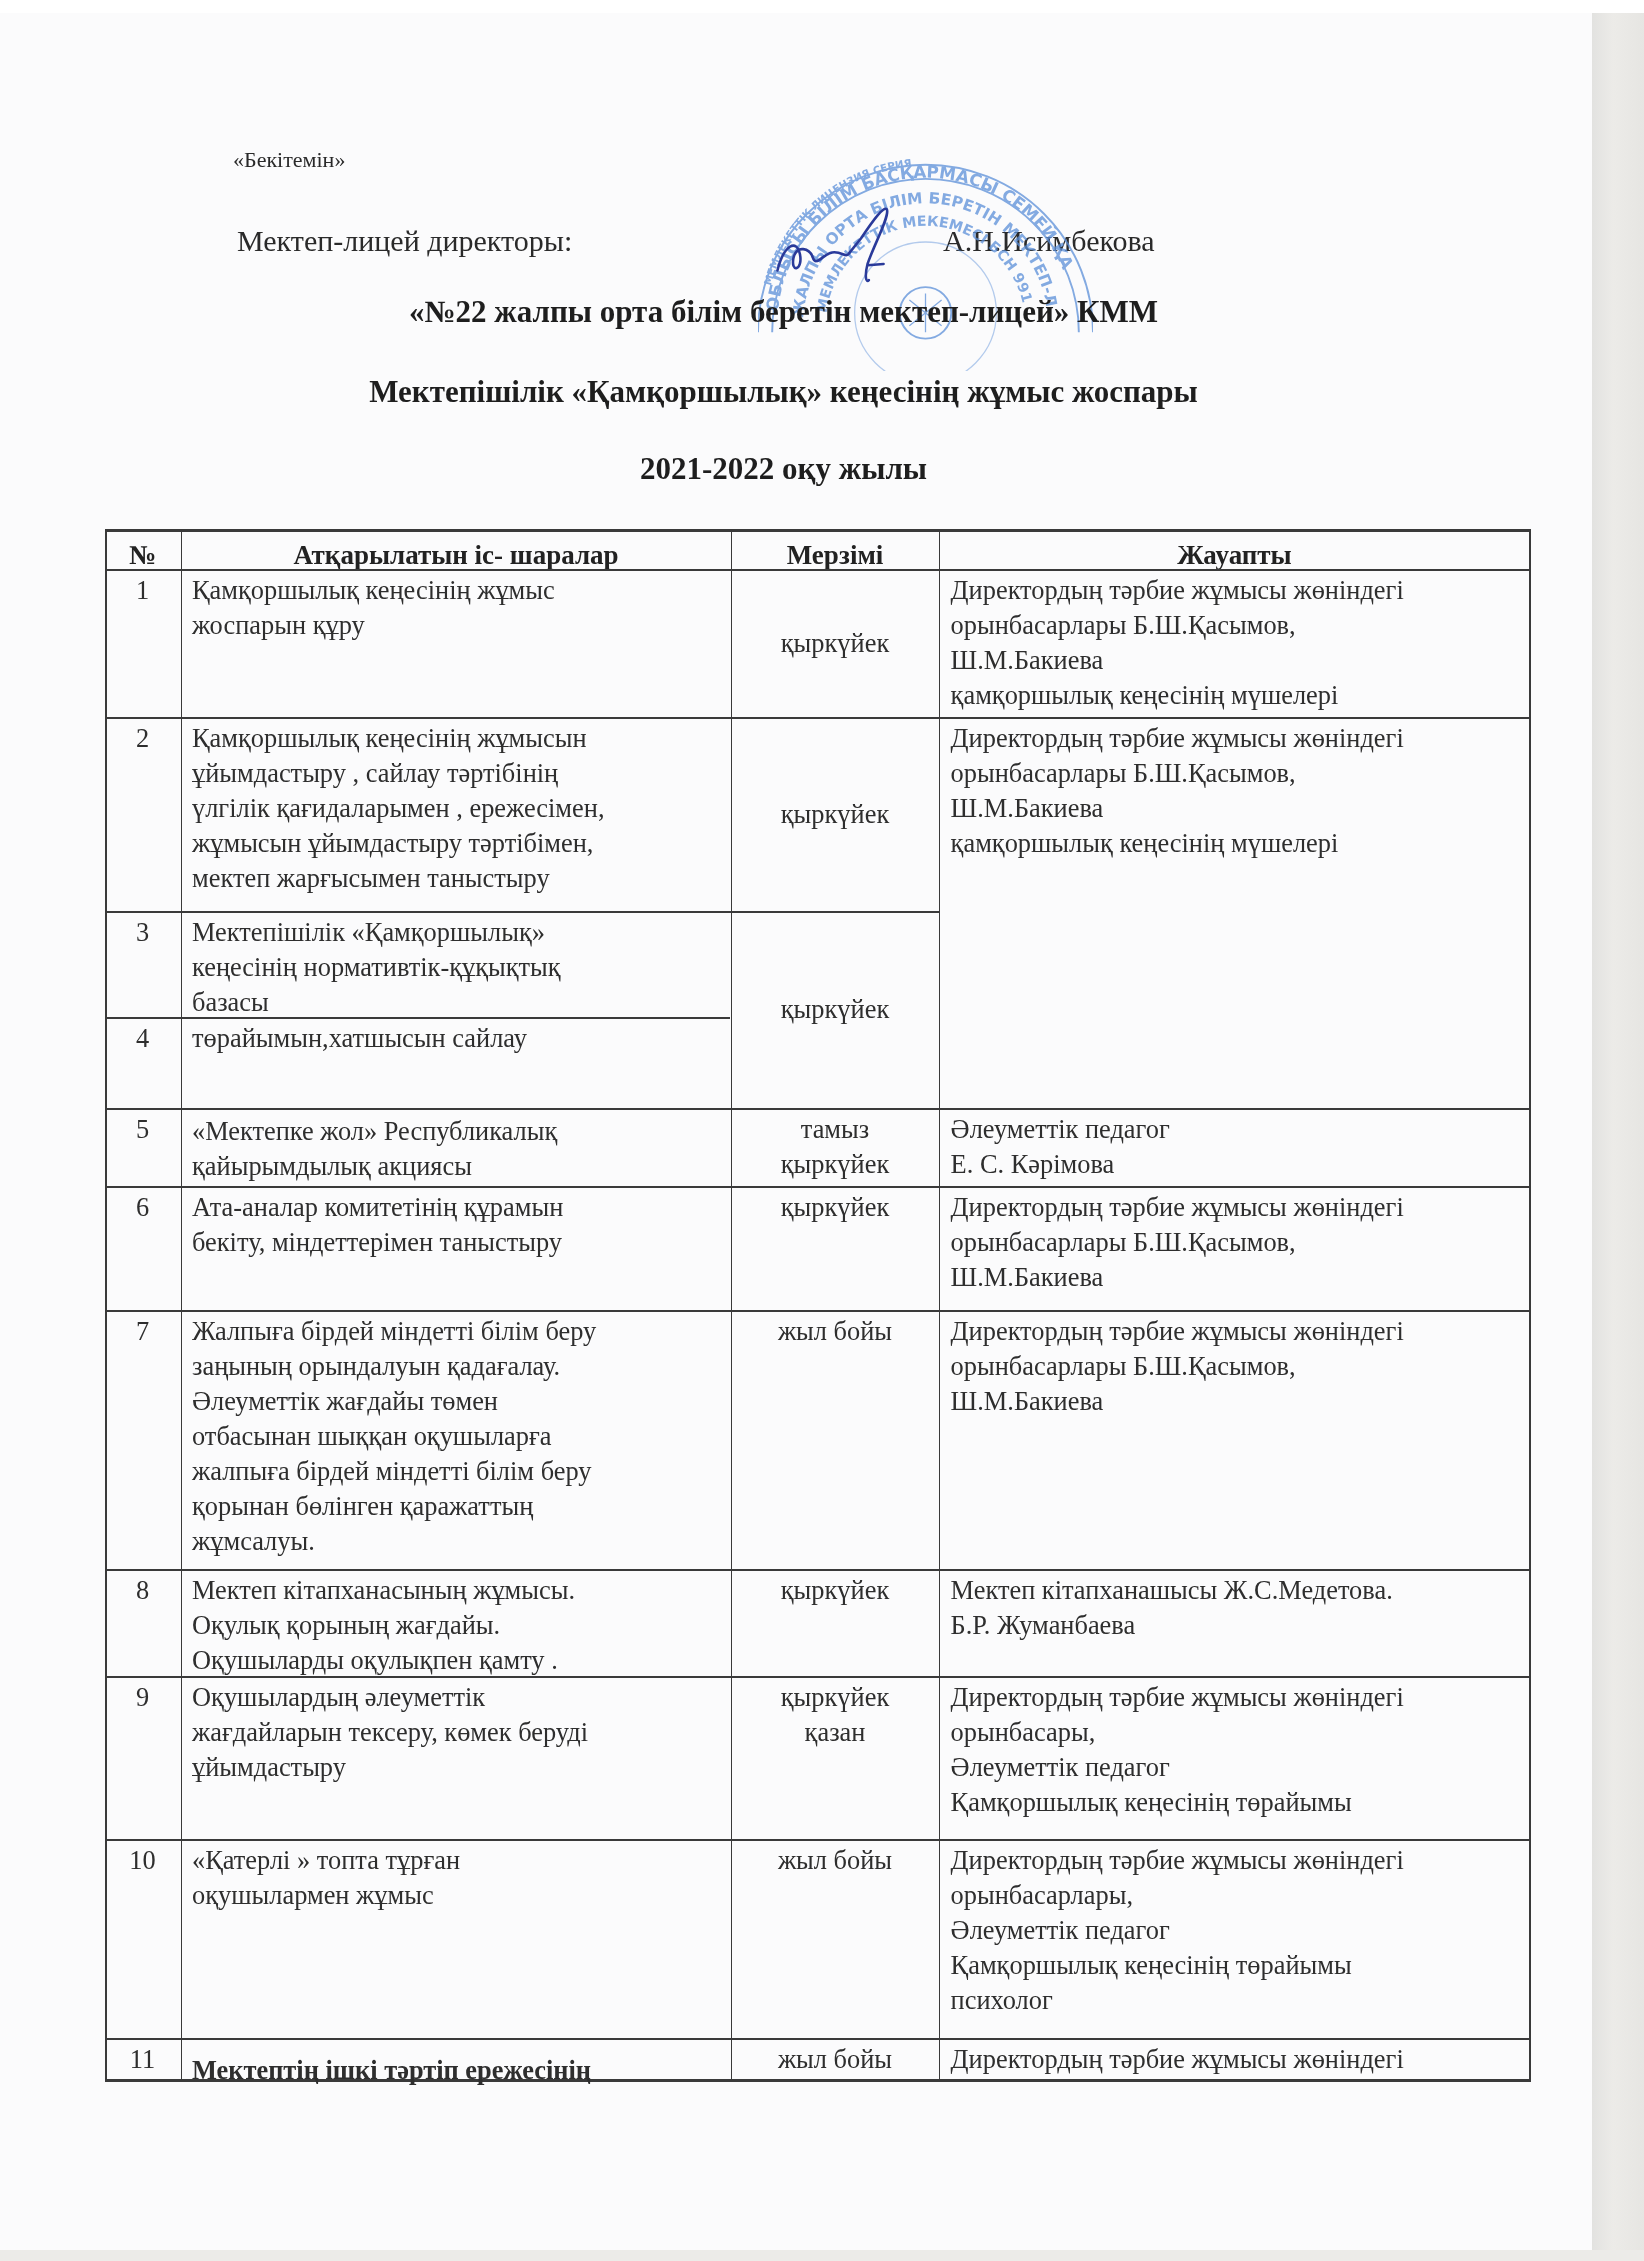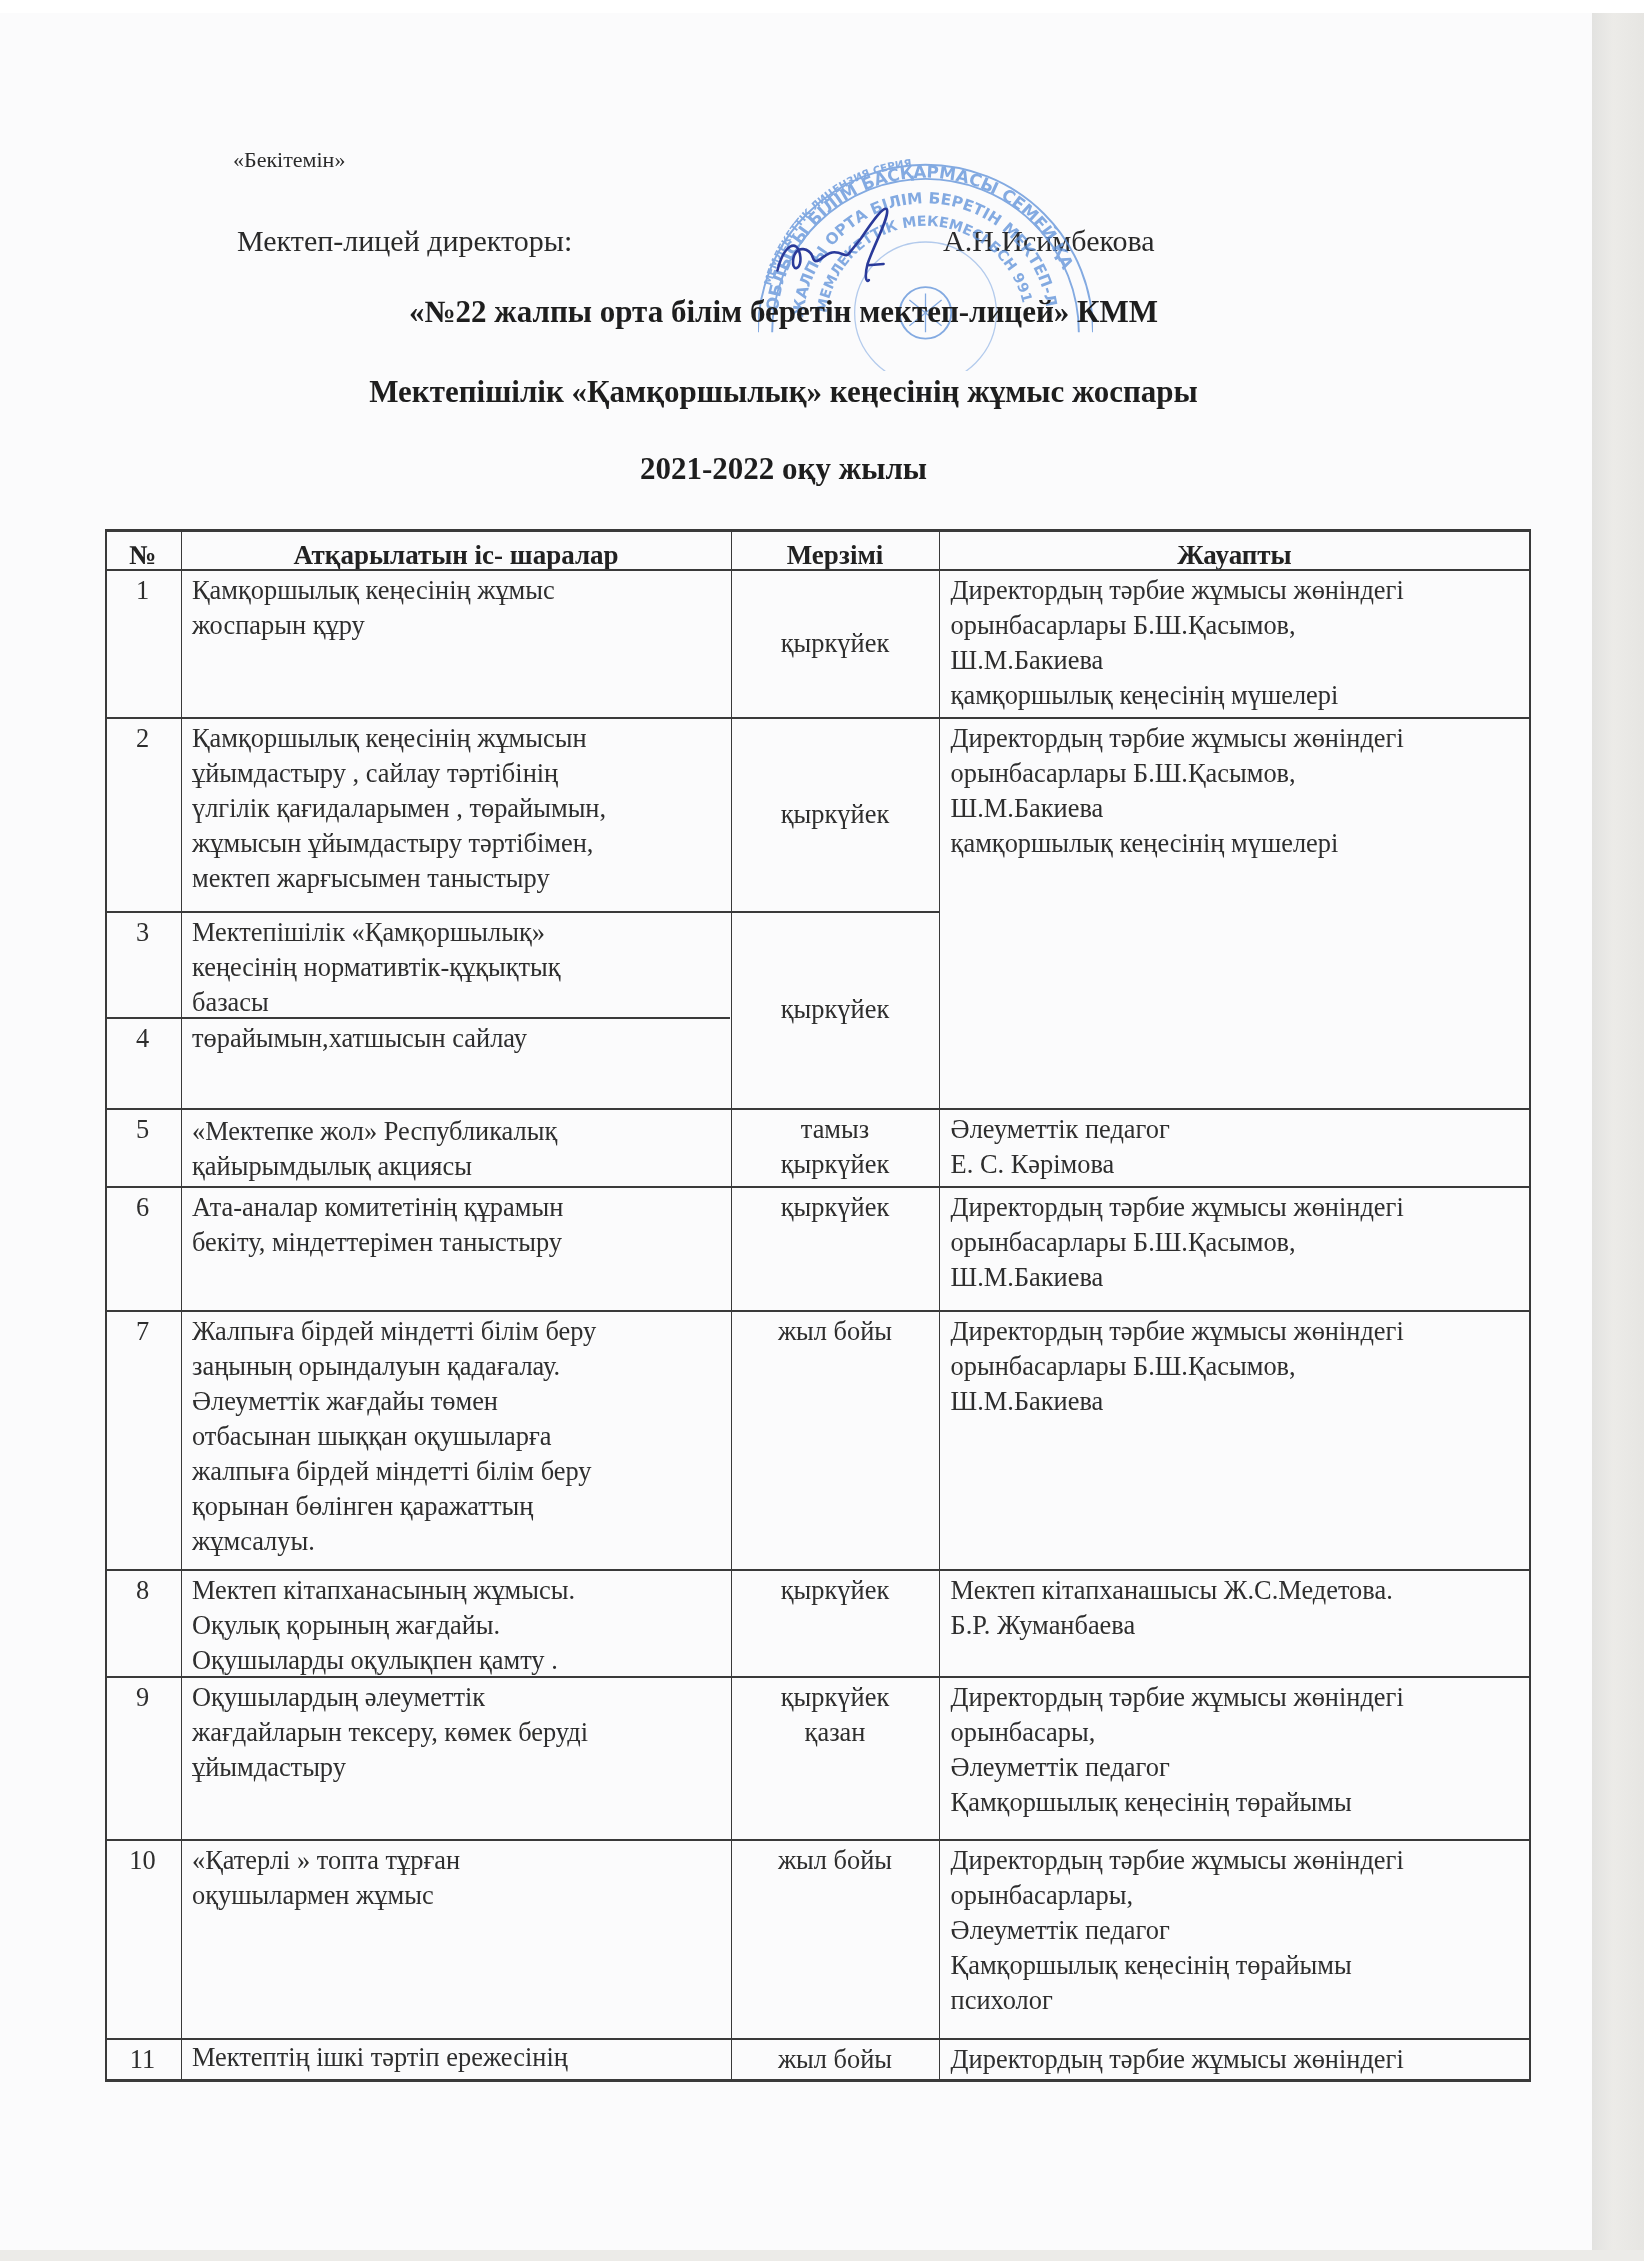--- a/index.html
+++ b/index.html
@@ -114,21 +114,21 @@
     <div class="cell resp" style="left: 939px; width: 591px; top: 569px; height: 148px; padding-top: 3.9px;">
       <span class="line">Директордың тәрбие жұмысы жөніндегі</span>
       <span class="line">орынбасарлары Б.Ш.Қасымов,</span>
       <span class="line">Ш.М.Бакиева</span>
       <span class="line"> қамқоршылық кеңесінің мүшелері</span>
     </div>
     <div class="cell num" style="left: 105px; width: 75px; top: 721px;">2</div>
     <div class="cell task" style="left: 181px; width: 550px; top: 717px; height: 194px; padding-top: 3.9px;">
       <span class="line">Қамқоршылық кеңесінің   жұмысын</span>
       <span class="line">ұйымдастыру , сайлау тәртібінің</span>
-      <span class="line">үлгілік қағидаларымен , төрайымын,</span>
+      <span class="line">үлгілік қағидаларымен , ережесімен,</span>
       <span class="line">жұмысын  ұйымдастыру тәртібімен,</span>
       <span class="line">мектеп жарғысымен таныстыру</span>
     </div>
     <div class="cell date" style="left: 731px; width: 208px; top: 717px; height: 194px; display: flex; flex-direction: column; justify-content: center;">
       <span class="line">қыркүйек</span>
     </div>
     <div class="cell resp" style="left: 939px; width: 591px; top: 717px; height: 391px; padding-top: 3.9px;">
       <span class="line">Директордың тәрбие жұмысы жөніндегі</span>
       <span class="line">орынбасарлары Б.Ш.Қасымов,</span>
       <span class="line">Ш.М.Бакиева</span>
@@ -229,21 +229,21 @@
       <span class="line">жыл бойы</span>
     </div>
     <div class="cell resp" style="left: 939px; width: 591px; top: 1839px; height: 199px; padding-top: 3.9px;">
       <span class="line">Директордың тәрбие жұмысы жөніндегі</span>
       <span class="line">орынбасарлары,</span>
       <span class="line">Әлеуметтік педагог</span>
       <span class="line">Қамқоршылық кеңесінің төрайымы</span>
       <span class="line">психолог</span>
     </div>
     <div class="cell num" style="left: 105px; width: 75px; top: 2042px;">11</div>
-    <div class="cell task" style="left: 181px; width: 550px; top: 2038px; height: 41px; padding-top: 2px;">
+    <div class="cell task" style="left: 181px; width: 550px; top: 2038px; height: 41px; padding-top: 15px; font-weight: bold;">
       <span class="line">Мектептің ішкі тәртіп ережесінің</span>
     </div>
     <div class="cell date" style="left: 731px; width: 208px; top: 2038px; height: 41px; padding-top: 3.9px;">
       <span class="line">жыл бойы</span>
     </div>
     <div class="cell resp" style="left: 939px; width: 591px; top: 2038px; height: 41px; padding-top: 3.9px;">
       <span class="line">Директордың тәрбие жұмысы жөніндегі</span>
     </div>
   </div>
 

